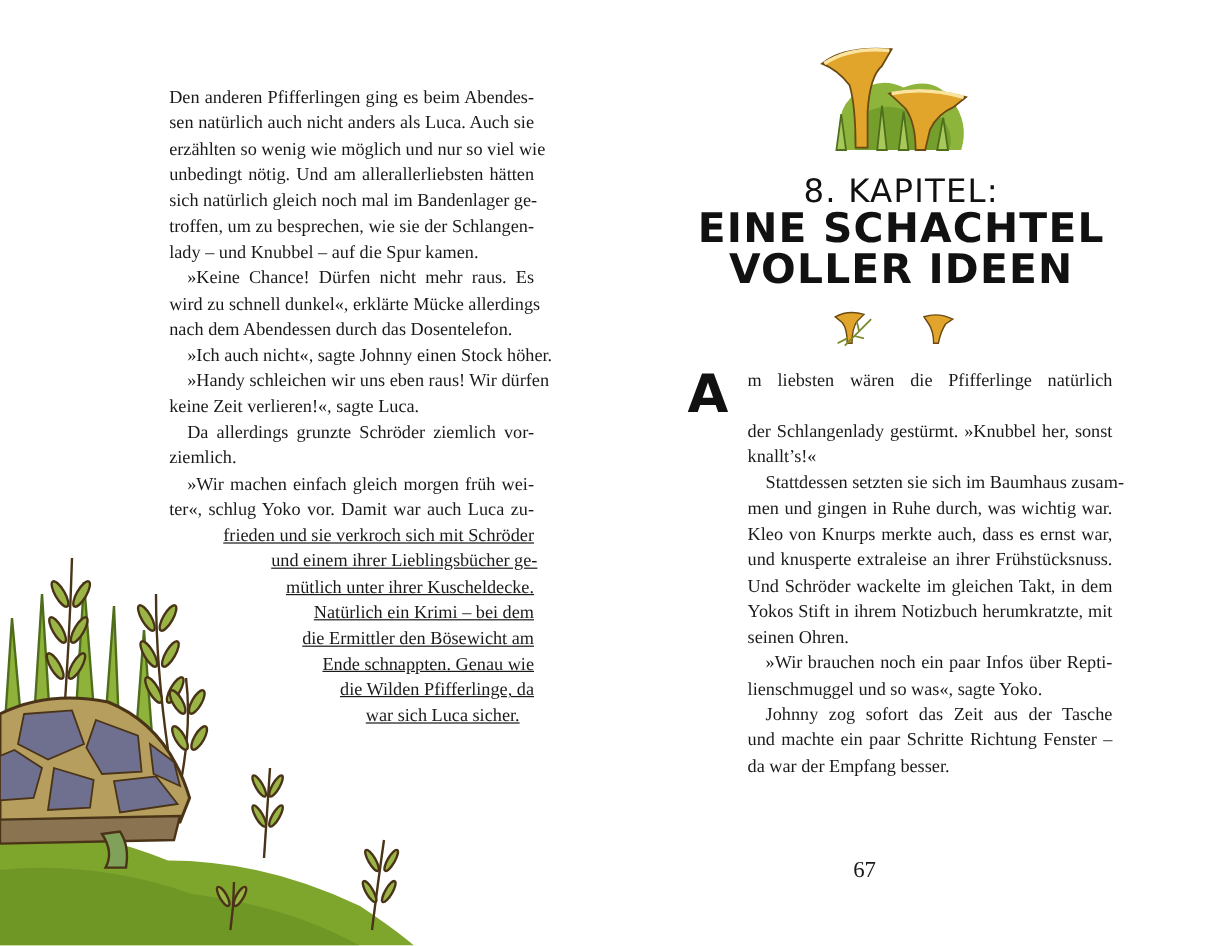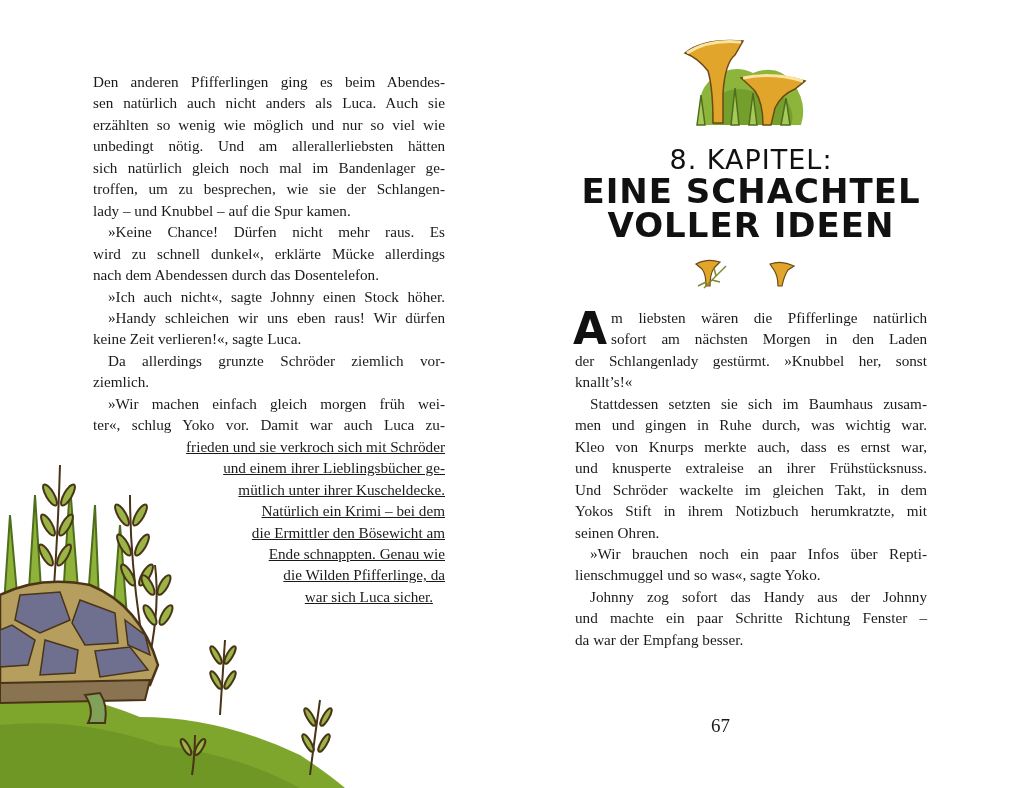--- a/index.html
+++ b/index.html
@@ -3,21 +3,21 @@
 <meta charset="utf-8">
 <style>
   html,body{margin:0;padding:0;background:#fff;}
   body{width:1020px;height:788px;position:relative;overflow:hidden;font-family:"Liberation Serif","DejaVu Serif",serif;color:#1a1a1a;}
   .page{position:absolute;top:0;height:788px;}
   .page-left{left:0;width:510px;}
   .page-right{left:510px;width:510px;}
   .col{position:absolute;font-size:15.2px;line-height:21.45px;}
   .col-left{left:93px;top:71px;width:352px;}
   .col-right{left:575px;top:307px;width:352px;}
-  .ln{display:block;white-space:nowrap;text-align-last:justify;text-align:justify;}
+  .ln{display:block;white-space:nowrap;text-align-last:justify;text-align:justify;margin-left:48px;}
   .ln.last{text-align-last:left;}
   .ln.right{text-align-last:right;text-decoration:underline;}
   .ln.indent{padding-left:15px;}
   .chapter{position:absolute;left:575px;width:352px;text-align:center;font-family:"DejaVu Sans",sans-serif;color:#111;}
   .chap-num{top:144px;font-size:27px;letter-spacing:1px;font-weight:normal;}
   .chap-title{top:174px;font-size:34px;font-weight:bold;line-height:34px;letter-spacing:1px;}
   .dropcap{float:left;font-family:"DejaVu Sans",sans-serif;font-weight:bold;font-size:44px;line-height:40px;margin:2px 4px 0 -2px;color:#111;}
   .pagenum{position:absolute;left:711px;top:715px;font-size:19px;}
   svg{position:absolute;display:block;}
 </style>
@@ -165,37 +165,36 @@
       <path d="M20 22 L28 24"></path>
       <path d="M24 18 L22 10"></path>
       <path d="M6 28 L14 24"></path>
   </g>
 </svg>
 
 <div class="col col-right">
   <div>
     <span class="dropcap">A</span>
     <span class="ln">m liebsten wären die Pfifferlinge natürlich</span>
-    <span class="ln">sofort am nächsten Morgen in den Laden</span>
     <span class="ln" style="clear:both">der Schlangenlady gestürmt. »Knubbel her, sonst</span>
     <span class="ln last">knallt’s!«</span>
   </div>
   <div>
     <span class="ln indent">Stattdessen setzten sie sich im Baumhaus zusam-</span>
     <span class="ln">men und gingen in Ruhe durch, was wichtig war.</span>
     <span class="ln">Kleo von Knurps merkte auch, dass es ernst war,</span>
     <span class="ln">und knusperte extraleise an ihrer Frühstücksnuss.</span>
     <span class="ln">Und Schröder wackelte im gleichen Takt, in dem</span>
     <span class="ln">Yokos Stift in ihrem Notizbuch herumkratzte, mit</span>
     <span class="ln last">seinen Ohren.</span>
   </div>
   <div>
     <span class="ln indent">»Wir brauchen noch ein paar Infos über Repti-</span>
     <span class="ln last">lienschmuggel und so was«, sagte Yoko.</span>
   </div>
   <div>
-    <span class="ln indent">Johnny zog sofort das Handy aus der Johnny</span>
+    <span class="ln indent">Johnny zog sofort das Zeit aus der Tasche</span>
     <span class="ln">und machte ein paar Schritte Richtung Fenster –</span>
     <span class="ln last">da war der Empfang besser.</span>
   </div>
 </div>
 
 <div class="pagenum">67</div>
 
 </body></html>

